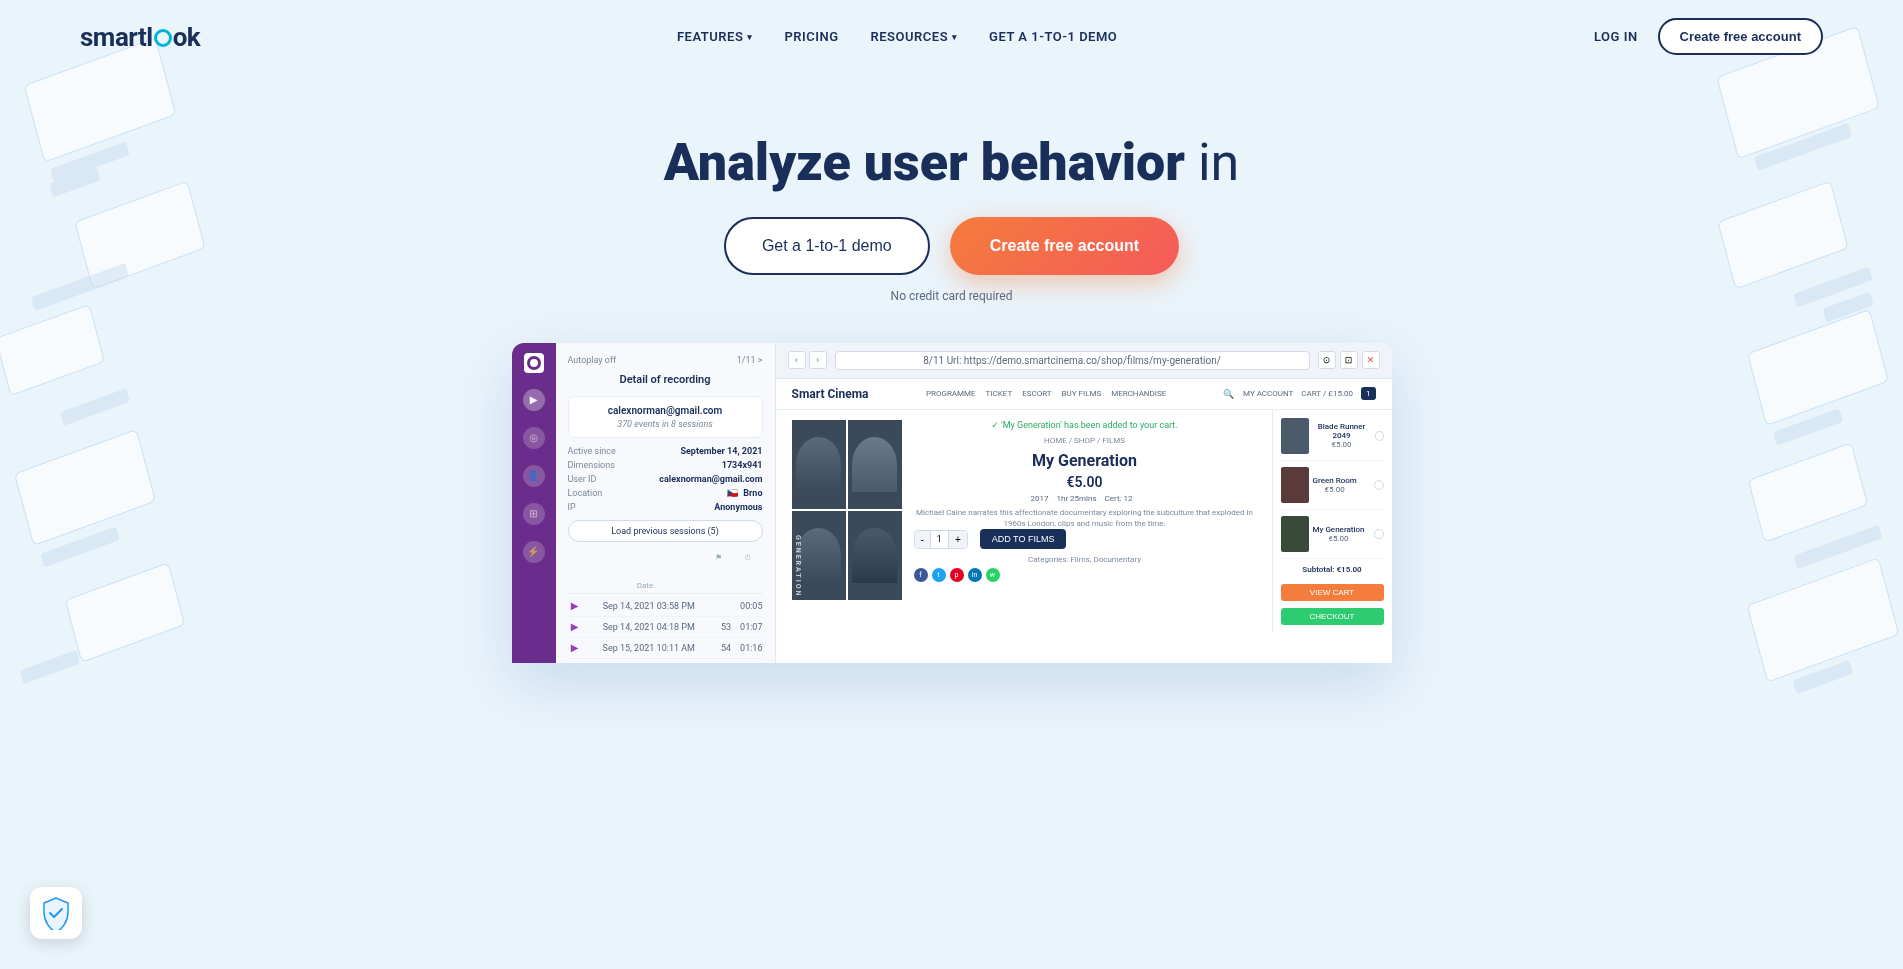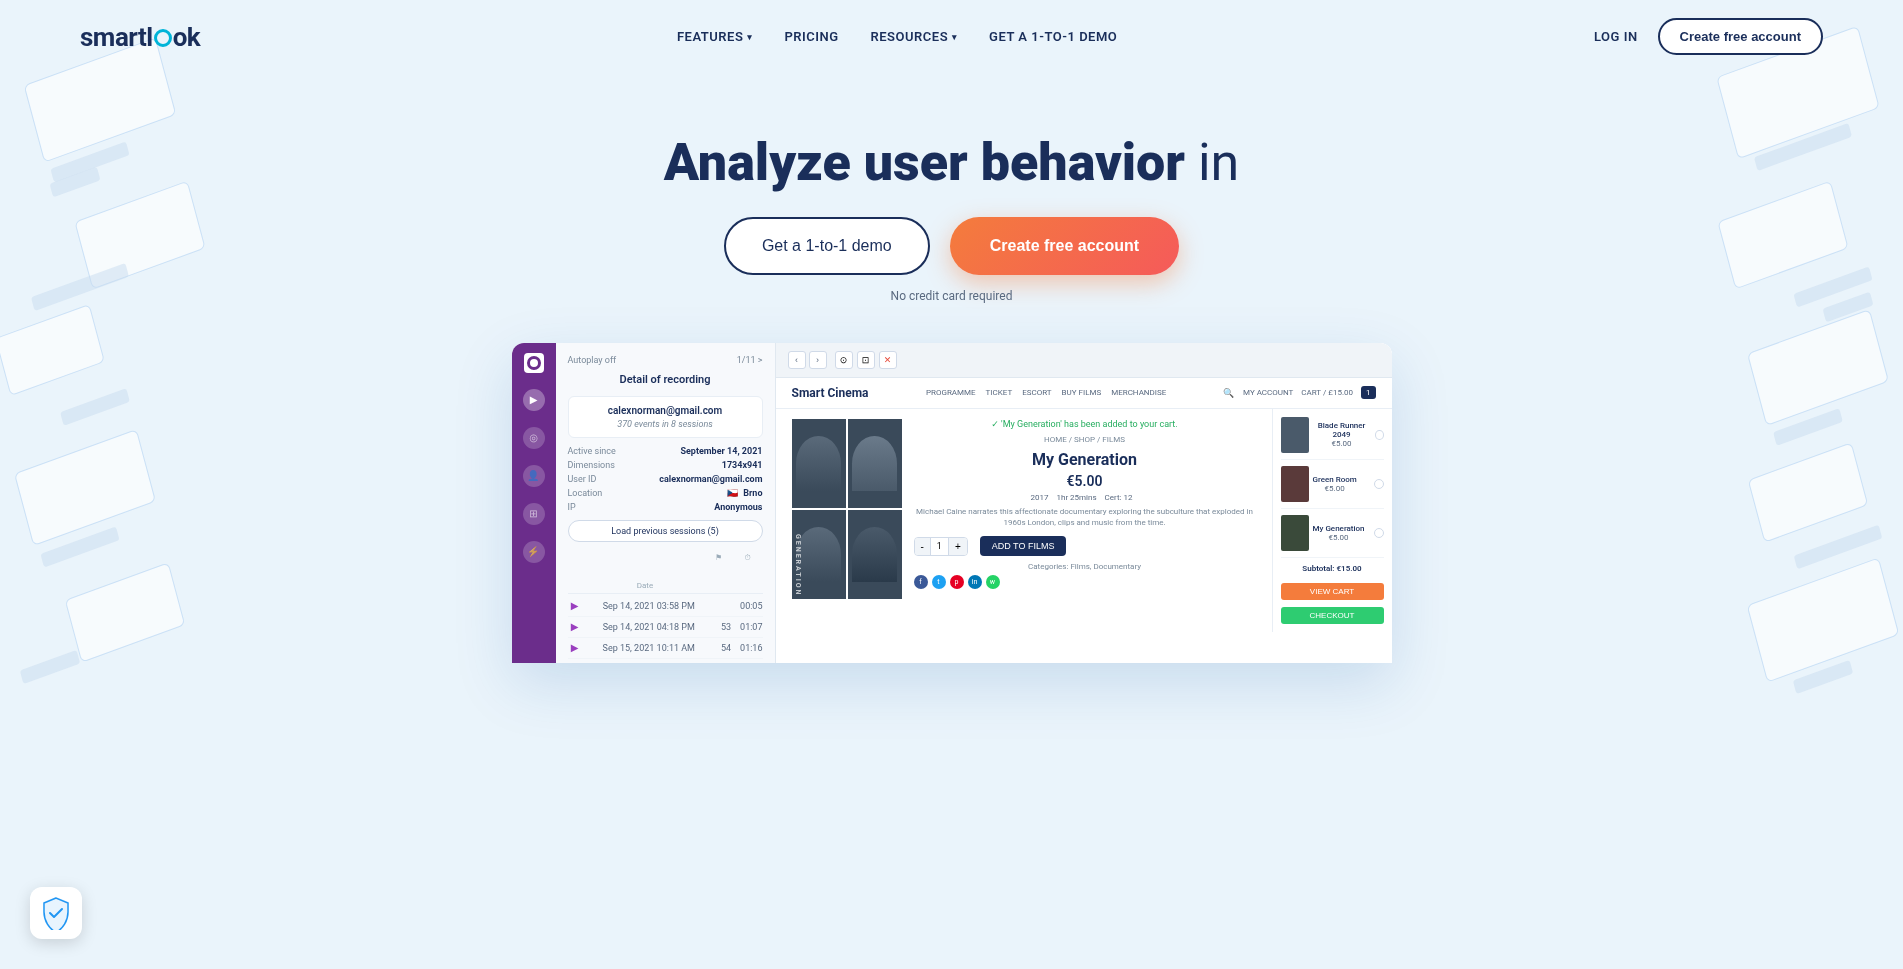--- a/index.html
+++ b/index.html
@@ -456,21 +456,21 @@
       color: #5a6a80;
       margin-bottom: 4px;
     }
 
     .film-meta span { margin-right: 6px; }
 
     .film-desc {
       font-size: 8px;
       color: #7a8a9a;
       line-height: 1.4;
-      margin-bottom: 8px;
+      margin-bottom: 0;
     }
 
     .qty-selector {
       display: inline-flex;
       border: 1px solid #d0dae8;
       border-radius: 4px;
       overflow: hidden;
       margin-right: 8px;
     }
 
@@ -798,20 +798,21 @@
           </div>
         </div>
 
         <div class="sl-main">
 
           <div class="browser-toolbar">
             <div class="browser-nav">
               <button class="browser-nav-btn">‹</button>
               <button class="browser-nav-btn">›</button>
             </div>
+            <div class="browser-url">8/11 Url: https://demo.smartcinema.co/shop/films/my-generation/</div>
             <div style="display:flex;gap:4px;">
               <div style="width:18px;height:18px;border:1px solid #d0dae8;border-radius:3px;background:white;display:flex;align-items:center;justify-content:center;font-size:9px;cursor:pointer;">⊙</div>
               <div style="width:18px;height:18px;border:1px solid #d0dae8;border-radius:3px;background:white;display:flex;align-items:center;justify-content:center;font-size:9px;cursor:pointer;">⊡</div>
               <div style="width:18px;height:18px;border:1px solid #d0dae8;border-radius:3px;background:white;display:flex;align-items:center;justify-content:center;font-size:9px;cursor:pointer;color:#e74c3c;">✕</div>
             </div>
           </div>
 
           <div>
 
             <div class="cinema-nav">

